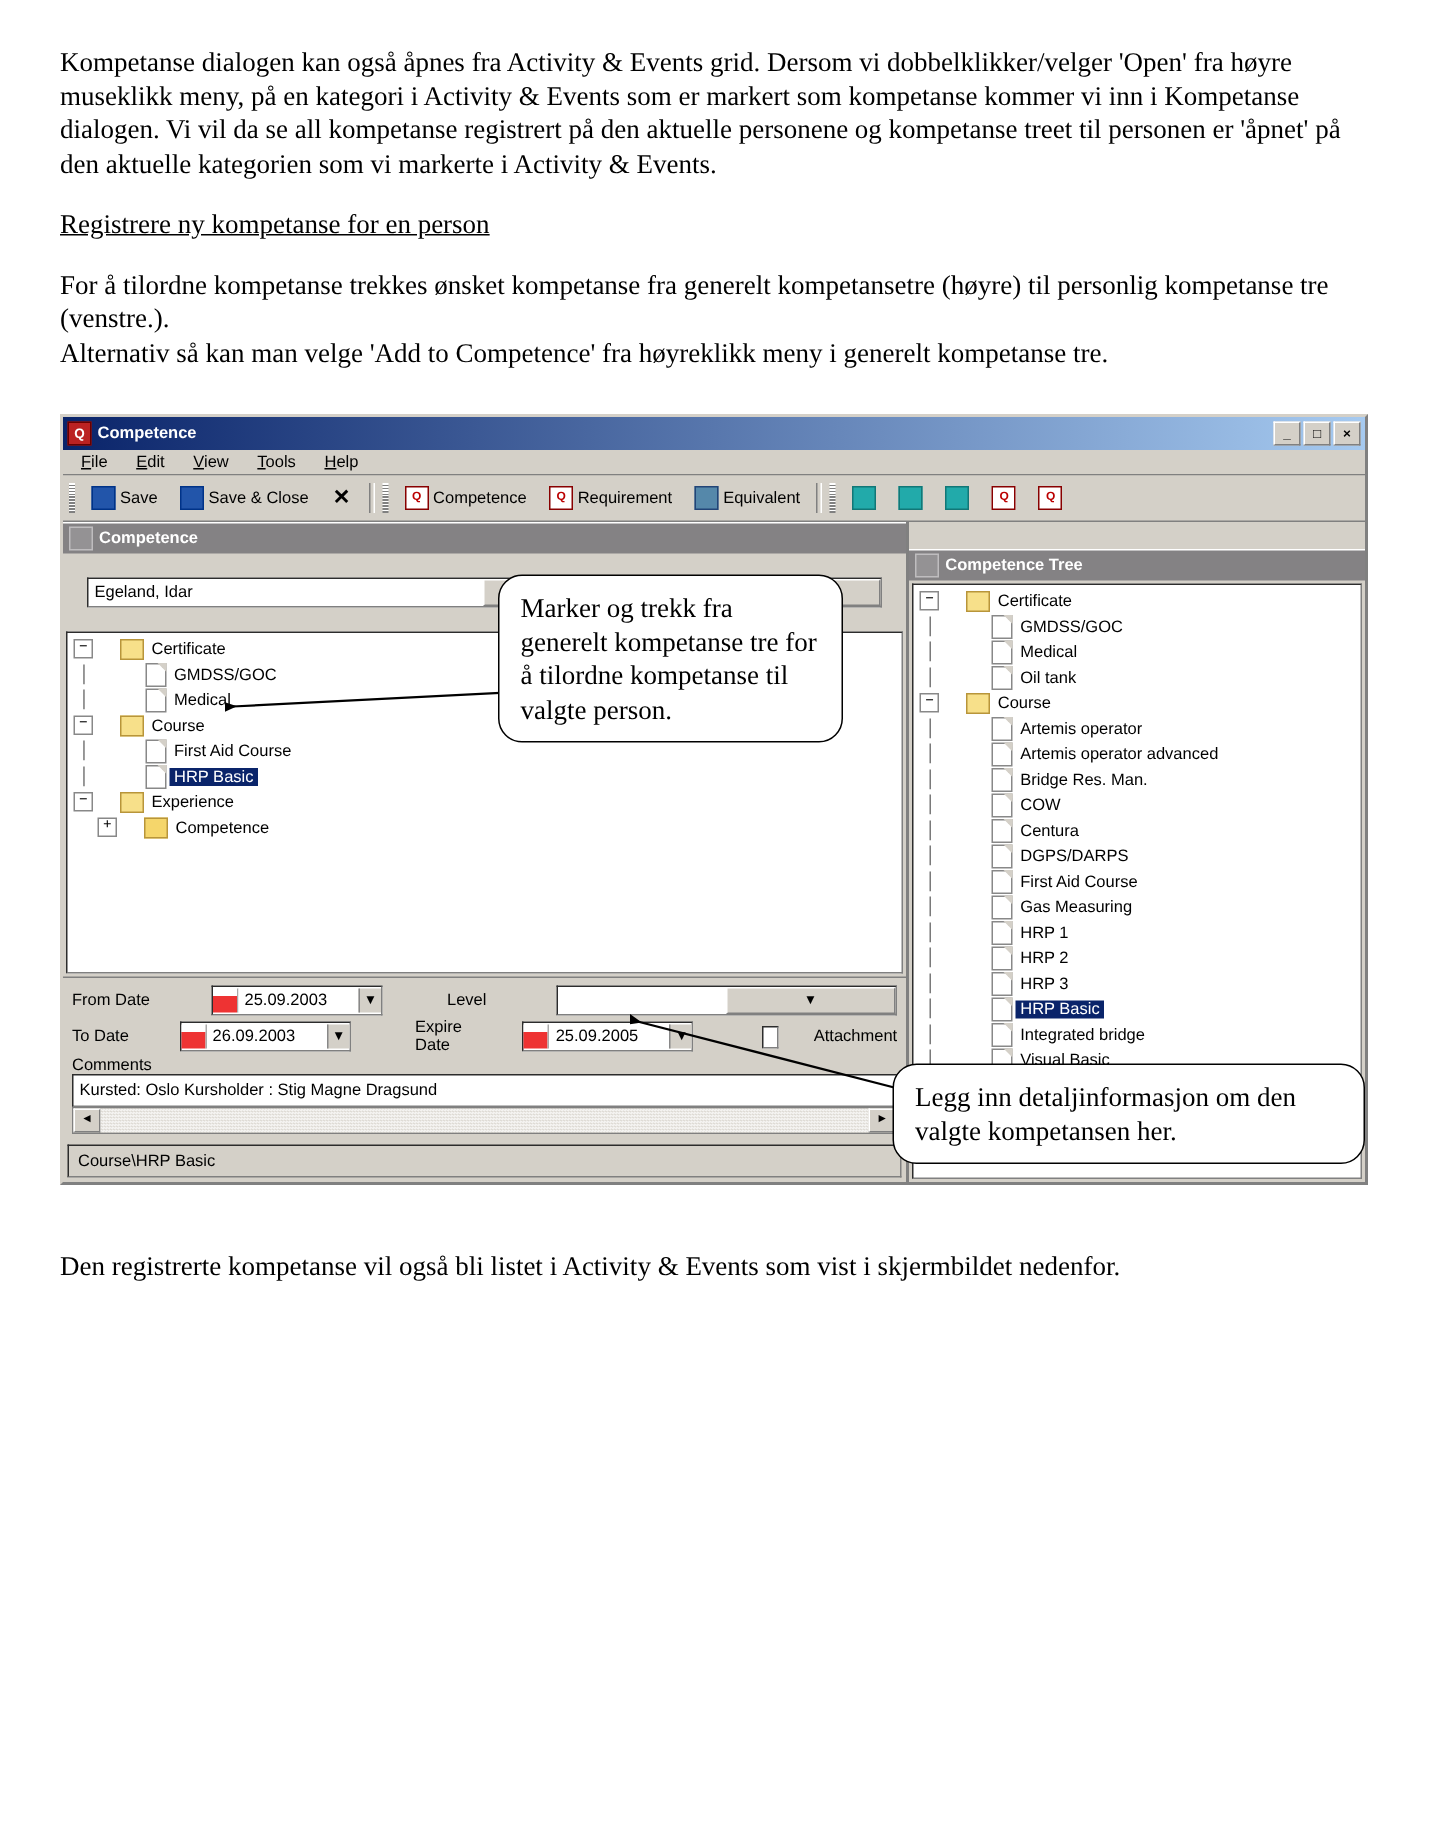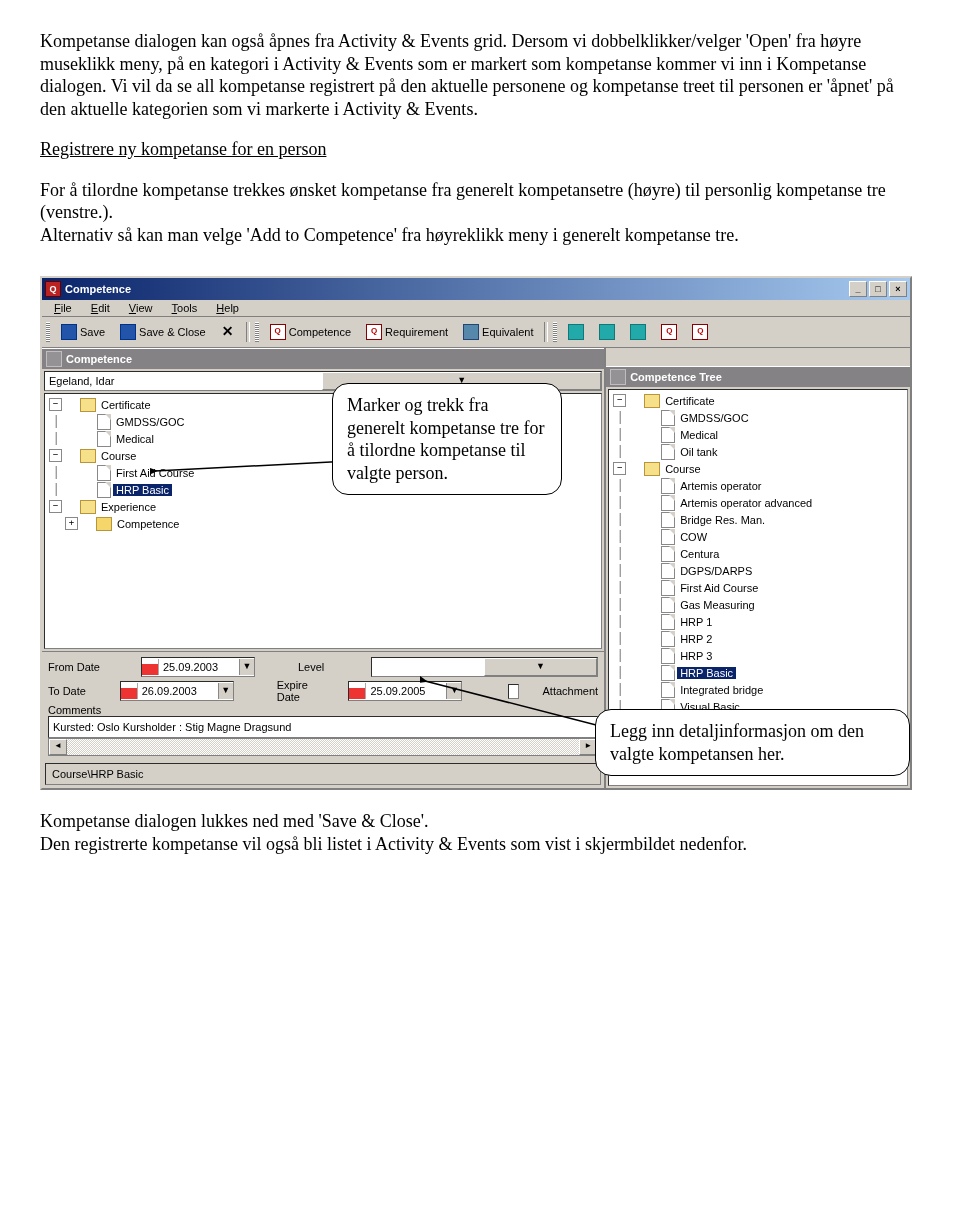--- a/index.html
+++ b/index.html
@@ -107,21 +107,21 @@
     color: #fff;
     font-weight: bold;
     padding: 2px 4px;
     display: flex; align-items: center; gap: 4px;
     border-top: 1px solid #fff;
   }
   .pane-header .phicon { width: 14px; height: 14px; background: #fff2; border: 1px solid #fff6; }
   .combo {
     display: flex; align-items: center;
     border: 1px inset #808080;
-    background: #fff; height: 18px; margin: 2px;
+    background: #fff; height: 18px; margin: 16px;
   }
   .combo span { flex: 1; padding: 0 4px; }
   .combo .dd { width: 16px; height: 16px; background: #d4d0c8; border: 1px solid #808080; border-top-color: #fff; border-left-color: #fff; text-align: center; font-size: 9px; line-height: 14px; }
   .tree {
     flex: 1; background: #fff; border: 1px inset #808080; margin: 0 2px 2px 2px;
     overflow: hidden; padding: 2px 0;
   }
   .tree .node { display: flex; align-items: center; height: 17px; padding-left: 4px; gap: 2px; white-space: nowrap; }
   .tree .ind { width: 14px; flex-shrink: 0; text-align: center; color: #666; font-family: monospace; }
   .tree .exp { width: 11px; height: 11px; border: 1px solid #888; background: #fff; text-align: center; line-height: 9px; font-size: 9px; font-family: monospace; flex-shrink: 0; }
@@ -513,15 +513,15 @@
               <span class="fold"></span>
               <span class="lbl">Experience</span>
             </div>
         </div>
       </div>
     </div>
   </div>
 </div>
 
 <p class="para">
-  <span>Kompetanse dialogen lukkes ned med 'Save &amp; Close'.</span><br>
+  <br>
   <span>Den registrerte kompetanse vil også bli listet i Activity &amp; Events som vist i skjermbildet nedenfor.</span>
 </p>
 
 </body></html>

